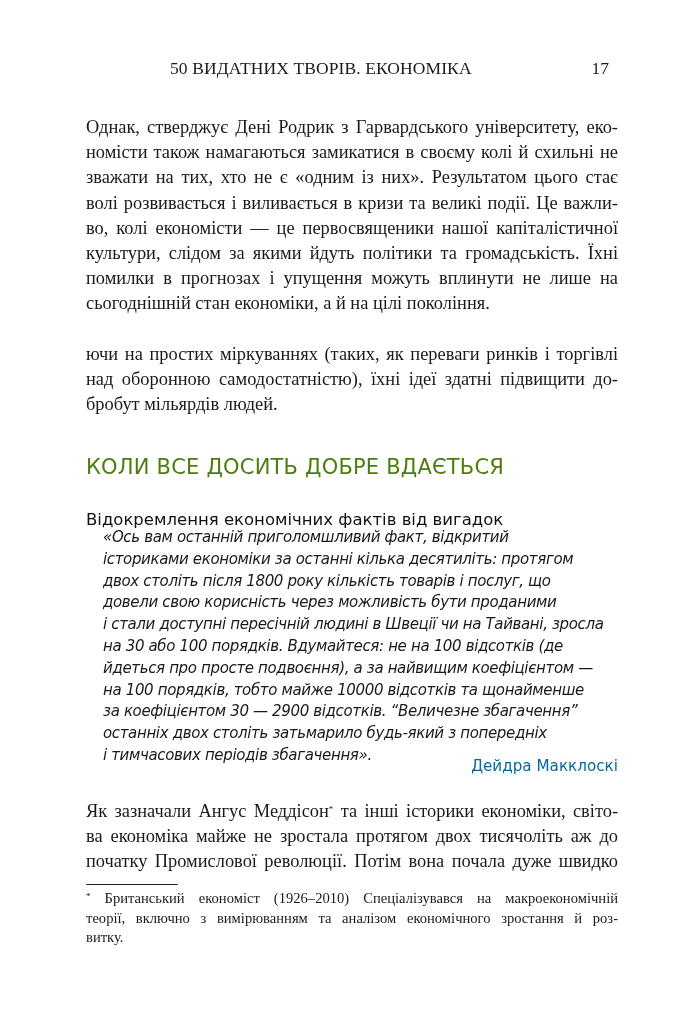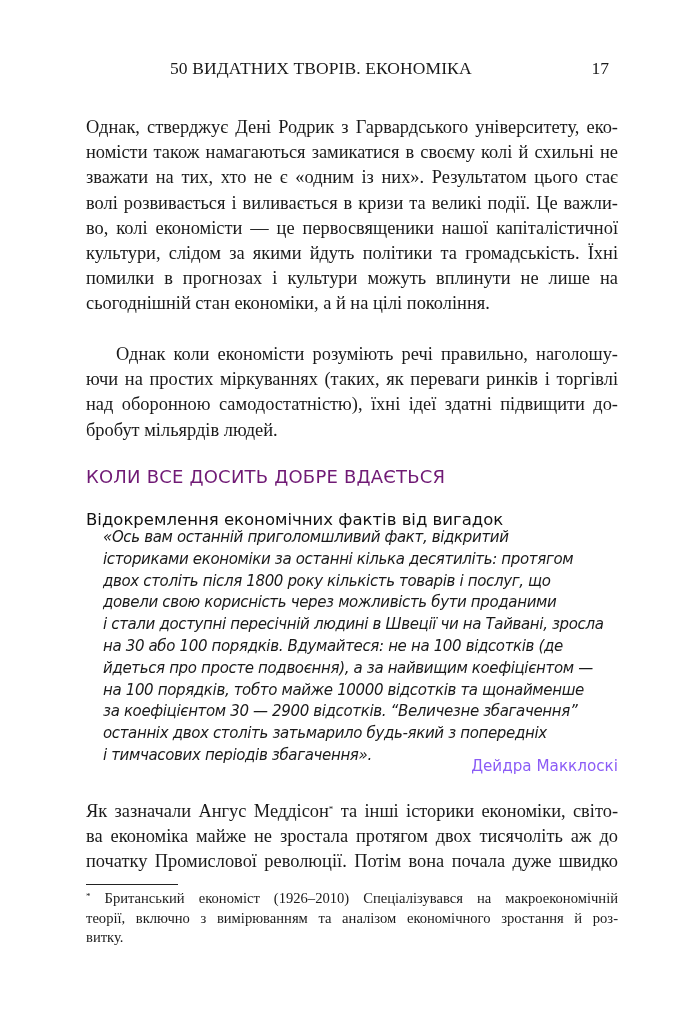--- a/index.html
+++ b/index.html
@@ -8,29 +8,29 @@
   .running-head { position: absolute; top: 58px; left: 170px; width: 450px; height: 24px;
     font-family: "Liberation Serif", serif; font-size: 17.5px; color: #1a1a1a; }
   .running-head .title { position: absolute; left: 0; top: 0; letter-spacing: 0.1px; }
   .running-head .pgnum { position: absolute; right: 11px; top: 0; }
   .body-text { position: absolute; left: 86px; width: 532px;
     font-family: "Liberation Serif", serif; font-size: 18.4px; line-height: 25.2px;
     text-align: justify; color: #1a1a1a; }
   .line { display: block; text-align: justify; text-align-last: justify; white-space: nowrap; }
   .line.last { text-align-last: left; }
   .indent { padding-left: 30px; }
-  .section-heading { position: absolute; left: 86px; top: 466px;
-    font-family: "DejaVu Sans", sans-serif; font-size: 18px; letter-spacing: 0.2px; color: #701a75; }
+  .section-heading { position: absolute; left: 86px; top: 455px;
+    font-family: "DejaVu Sans", sans-serif; font-size: 21px; letter-spacing: 0.2px; color: #4d7c0f; }
   .section-subheading { position: absolute; left: 86px; top: 486px;
     font-family: "DejaVu Sans", sans-serif; font-size: 16.5px; color: #111; margin-top: 24px; }
   .quote { position: absolute; left: 103px; top: 527px; width: 500px;
     font-family: "DejaVu Sans", sans-serif; font-style: italic; font-size: 15px; line-height: 21.8px; color: #1a1a1a; }
   .quote .qline { display: block; white-space: nowrap; letter-spacing: -0.35px; }
   .attribution { position: absolute; right: 72px; top: 757px;
-    font-family: "DejaVu Sans", sans-serif; font-size: 15.2px; color: #8b5cf6; }
+    font-family: "DejaVu Sans", sans-serif; font-size: 15.2px; color: #0369a1; }
   .footnote-rule { position: absolute; left: 86px; top: 884px; width: 92px; border-top: 1px solid #222; }
   .footnote { position: absolute; left: 86px; top: 889px; width: 532px;
     font-family: "Liberation Serif", serif; font-size: 14.6px; line-height: 19.5px; color: #1a1a1a; }
   sup { font-size: 9px; vertical-align: top; position: relative; top: -2px; }
 </style>
 </head>
 <body>
 
 <div class="page">
 
@@ -39,26 +39,25 @@
     <span class="pgnum">17</span>
   </div>
 
   <div class="body-text" style="top:115px;">
     <span class="line">Однак, стверджує Дені Родрик з Гарвардського університету, еко-</span>
     <span class="line">номісти також намагаються замикатися в своєму колі й схильні не</span>
     <span class="line">зважати на тих, хто не є «одним із них». Результатом цього стає</span>
     <span class="line">волі розвивається і виливається в кризи та великі події. Це важли-</span>
     <span class="line">во, колі економісти — це первосвященики нашої капіталістичної</span>
     <span class="line">культури, слідом за якими йдуть політики та громадськість. Їхні</span>
-    <span class="line">помилки в прогнозах і культури можуть вплинути не лише на</span>
+    <span class="line">помилки в прогнозах і упущення можуть вплинути не лише на</span>
     <span class="line last">сьогоднішній стан економіки, а й на цілі покоління.</span>
   </div>
 
   <div class="body-text" style="top:342px;">
-    <span class="line indent">Однак коли економісти розуміють речі правильно, наголошу-</span>
     <span class="line">ючи на простих міркуваннях (таких, як переваги ринків і торгівлі</span>
     <span class="line">над оборонною самодостатністю), їхні ідеї здатні підвищити до-</span>
     <span class="line last">бробут мільярдів людей.</span>
   </div>
 
   <div class="section-heading">КОЛИ ВСЕ ДОСИТЬ ДОБРЕ ВДАЄТЬСЯ</div>
   <div class="section-subheading">Відокремлення економічних фактів від вигадок</div>
 
   <div class="quote">
     <span class="qline">«Ось вам останній приголомшливий факт, відкритий</span>

